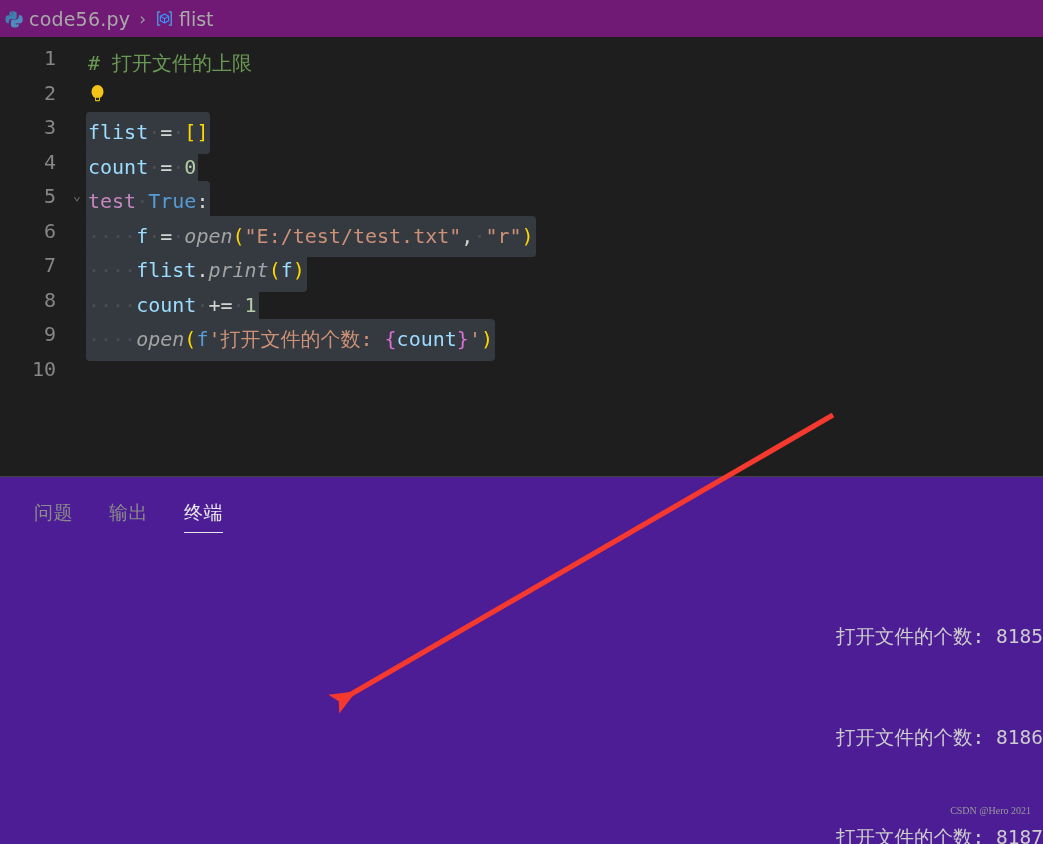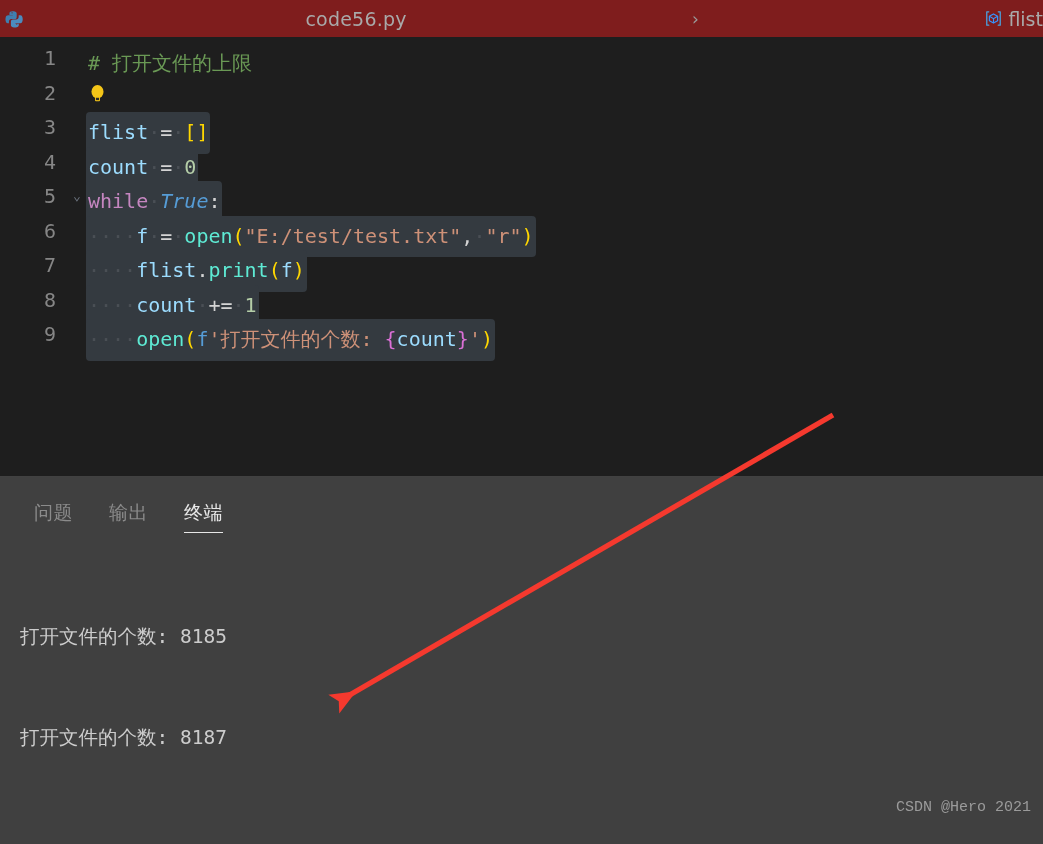--- a/index.html
+++ b/index.html
@@ -9,27 +9,26 @@
   body {
     width: 1043px; height: 844px;
     overflow: hidden;
     font-family: "DejaVu Sans", sans-serif;
     position: relative;
   }
 
   
   .breadcrumb {
     height: 37px;
-    background: #7f1d1d;
+    background: #701a75;
     display: flex;
     align-items: center;
     padding-left: 4px;
     box-sizing: border-box;
     gap: 6px;
-    justify-content: space-between;
   }
   .bc-icon { width: 19px; height: 19px; display: inline-flex; align-items: center; justify-content: center; flex: 0 0 auto; }
   .bc-text {
     font-family: "DejaVu Sans", sans-serif;
     font-size: 19px;
     color: #a9a9a9;
     letter-spacing: 0.2px;
   }
   .bc-sep { font-size: 17px; color: #9a9a9a; margin: 0 3px; }
   .bc-sym-text { color: #a9a9a9; font-size: 19px; }
@@ -91,37 +90,37 @@
   }
 
   
   .t-comment { color: #6a9955; }
   .t-var     { color: #9cdcfe; }
   .t-op      { color: #d4d4d4; }
   .t-brkY    { color: #ffd700; }
   .t-brkM    { color: #da70d6; }
   .t-num     { color: #b5cea8; }
   .t-kw      { color: #c586c0; }
-  .t-const   { color: #569cd6; font-style: italic; }
-  .t-fn      { color: #5eead4; }
+  .t-const   { color: #569cd6; }
+  .t-fn      { color: #a3a3a3; font-style: italic; }
   .t-str     { color: #ce9178; }
   .t-fprefix { color: #569cd6; }
   .dot       { color: #4a4f55; }
   .t-punct   { color: #d4d4d4; }
 
   .bulb { display: inline-block; font-size: 20px; line-height: 1; }
 
   
   .panel-divider {
     height: 1px;
     background: #414141;
     width: 100%;
   }
   .panel {
-    background: #404040;
+    background: #4c1d95;
     height: 367px;
     position: relative;
     overflow: hidden;
   }
   .panel-tabs {
     display: flex;
     align-items: flex-end;
     height: 58px;
     padding-left: 16px;
     gap: 0px;
@@ -146,29 +145,29 @@
   }
 
   .terminal {
     font-family: "DejaVu Sans Mono", monospace;
     font-size: 19.5px;
     line-height: 33.5px;
     color: #cccccc;
     padding: 18px 0 0 20px;
     white-space: pre;
   }
-  .term-line { height: 33.5px; white-space: pre; }
+  .term-line { height: 33.5px; white-space: pre; text-align: right; }
 
   .watermark {
     position: absolute;
     right: 12px;
     bottom: 28px;
     color: #9b9b9b;
-    font-size: 15px;
-    font-family: Liberation Mono, monospace;
+    font-size: 10px;
+    font-family: Liberation Serif, serif;
   }
 
   .arrow-svg {
     position: absolute;
     left: 0; top: 0;
     width: 1043px; height: 844px;
     pointer-events: none;
   }
 </style>
 </head>
@@ -223,21 +222,21 @@
 
     <div class="line">
       <span class="gutter">4</span>
       <span class="fold"></span>
       <span class="codetext"><span class="sel"><span class="t-var">count</span><span class="dot">·</span><span class="t-op">=</span><span class="dot">·</span><span class="t-num">0</span></span></span>
     </div>
 
     <div class="line">
       <span class="gutter">5</span>
       <span class="fold">⌄</span>
-      <span class="codetext"><span class="sel"><span class="t-kw">while</span><span class="dot">·</span><span class="t-const">True</span><span class="t-punct">:</span></span></span>
+      <span class="codetext"><span class="sel"><span class="t-kw">test</span><span class="dot">·</span><span class="t-const">True</span><span class="t-punct">:</span></span></span>
     </div>
 
     <div class="line">
       <span class="gutter">6</span>
       <span class="fold"></span>
       <span class="codetext"><span class="sel"><span class="dot">····</span><span class="t-var">f</span><span class="dot">·</span><span class="t-op">=</span><span class="dot">·</span><span class="t-fn">open</span><span class="t-brkY">(</span><span class="t-str">"E:/test/test.txt"</span><span class="t-punct">,</span><span class="dot">·</span><span class="t-str">"r"</span><span class="t-brkY">)</span></span></span>
     </div>
 
     <div class="line">
       <span class="gutter">7</span>
@@ -250,35 +249,41 @@
       <span class="fold"></span>
       <span class="codetext"><span class="sel"><span class="dot">····</span><span class="t-var">count</span><span class="dot">·</span><span class="t-op">+=</span><span class="dot">·</span><span class="t-num">1</span></span></span>
     </div>
 
     <div class="line">
       <span class="gutter">9</span>
       <span class="fold"></span>
       <span class="codetext"><span class="sel"><span class="dot">····</span><span class="t-fn">open</span><span class="t-brkY">(</span><span class="t-fprefix">f</span><span class="t-str">'打开文件的个数: </span><span class="t-brkM">{</span><span class="t-var">count</span><span class="t-brkM">}</span><span class="t-str">'</span><span class="t-brkY">)</span></span></span>
     </div>
 
+    <div class="line">
+      <span class="gutter">10</span>
+      <span class="fold"></span>
+      <span class="codetext"></span>
+    </div>
 
   </div>
 </div>
 
 <div class="panel-divider"></div>
 
 <div class="panel">
   <div class="panel-tabs">
     <div class="ptab">问题</div>
     <div class="ptab">输出</div>
     <div class="ptab active">终端</div>
   </div>
 
   <div class="terminal">
     <div class="term-line">打开文件的个数: 8185</div>
+    <div class="term-line">打开文件的个数: 8186</div>
     <div class="term-line">打开文件的个数: 8187</div>
     
     
     
     
     
     
   </div>
 
   <div class="watermark">CSDN @Hero 2021</div>

